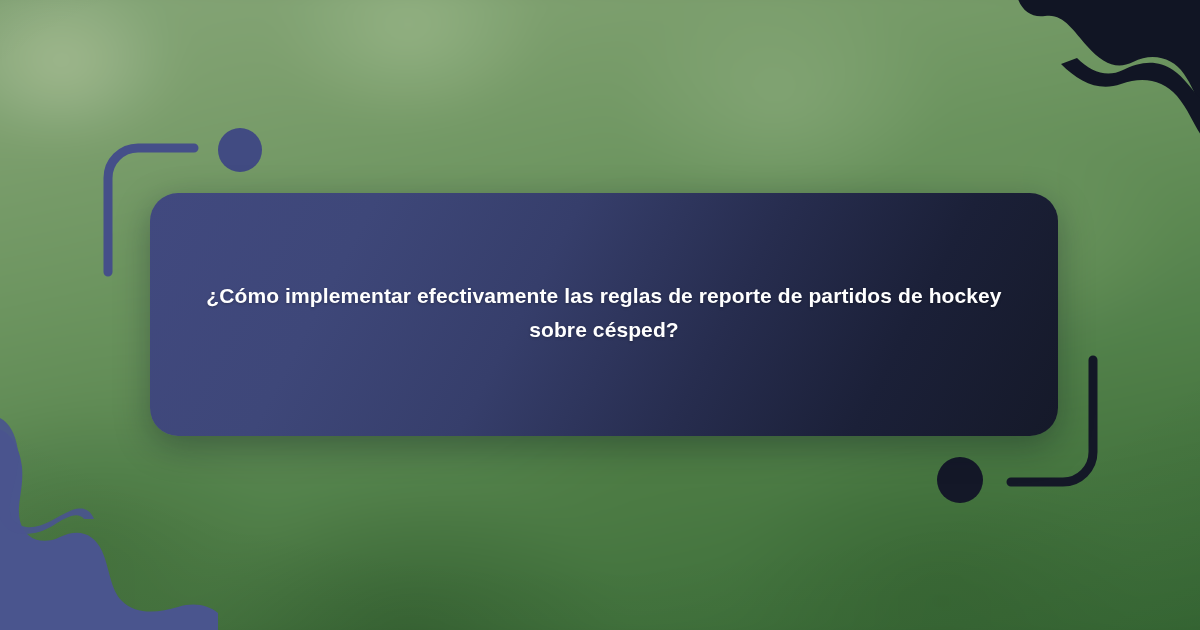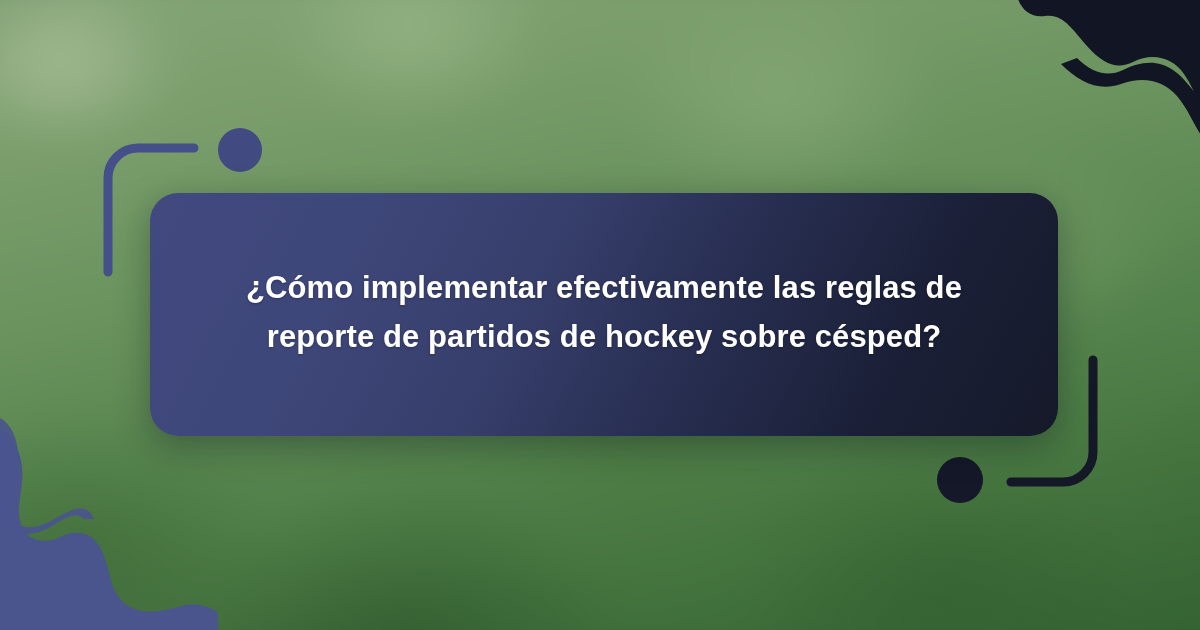--- a/index.html
+++ b/index.html
@@ -80,21 +80,21 @@
     align-items: center;
     justify-content: center;
     box-sizing: border-box;
     padding: 10px 44px 14px;
   }
   .card-title {
     margin: 0;
     width: 100%;
     text-align: center;
     color: #ffffff;
-    font-size: 31px;
+    font-size: 21px;
     font-weight: 600;
     line-height: 1.58;
     letter-spacing: .1px;
     text-shadow: 0 1px 3px rgba(0,0,0,.28);
   }
 </style>
 </head>
 <body>
 
 <div id="stage">

